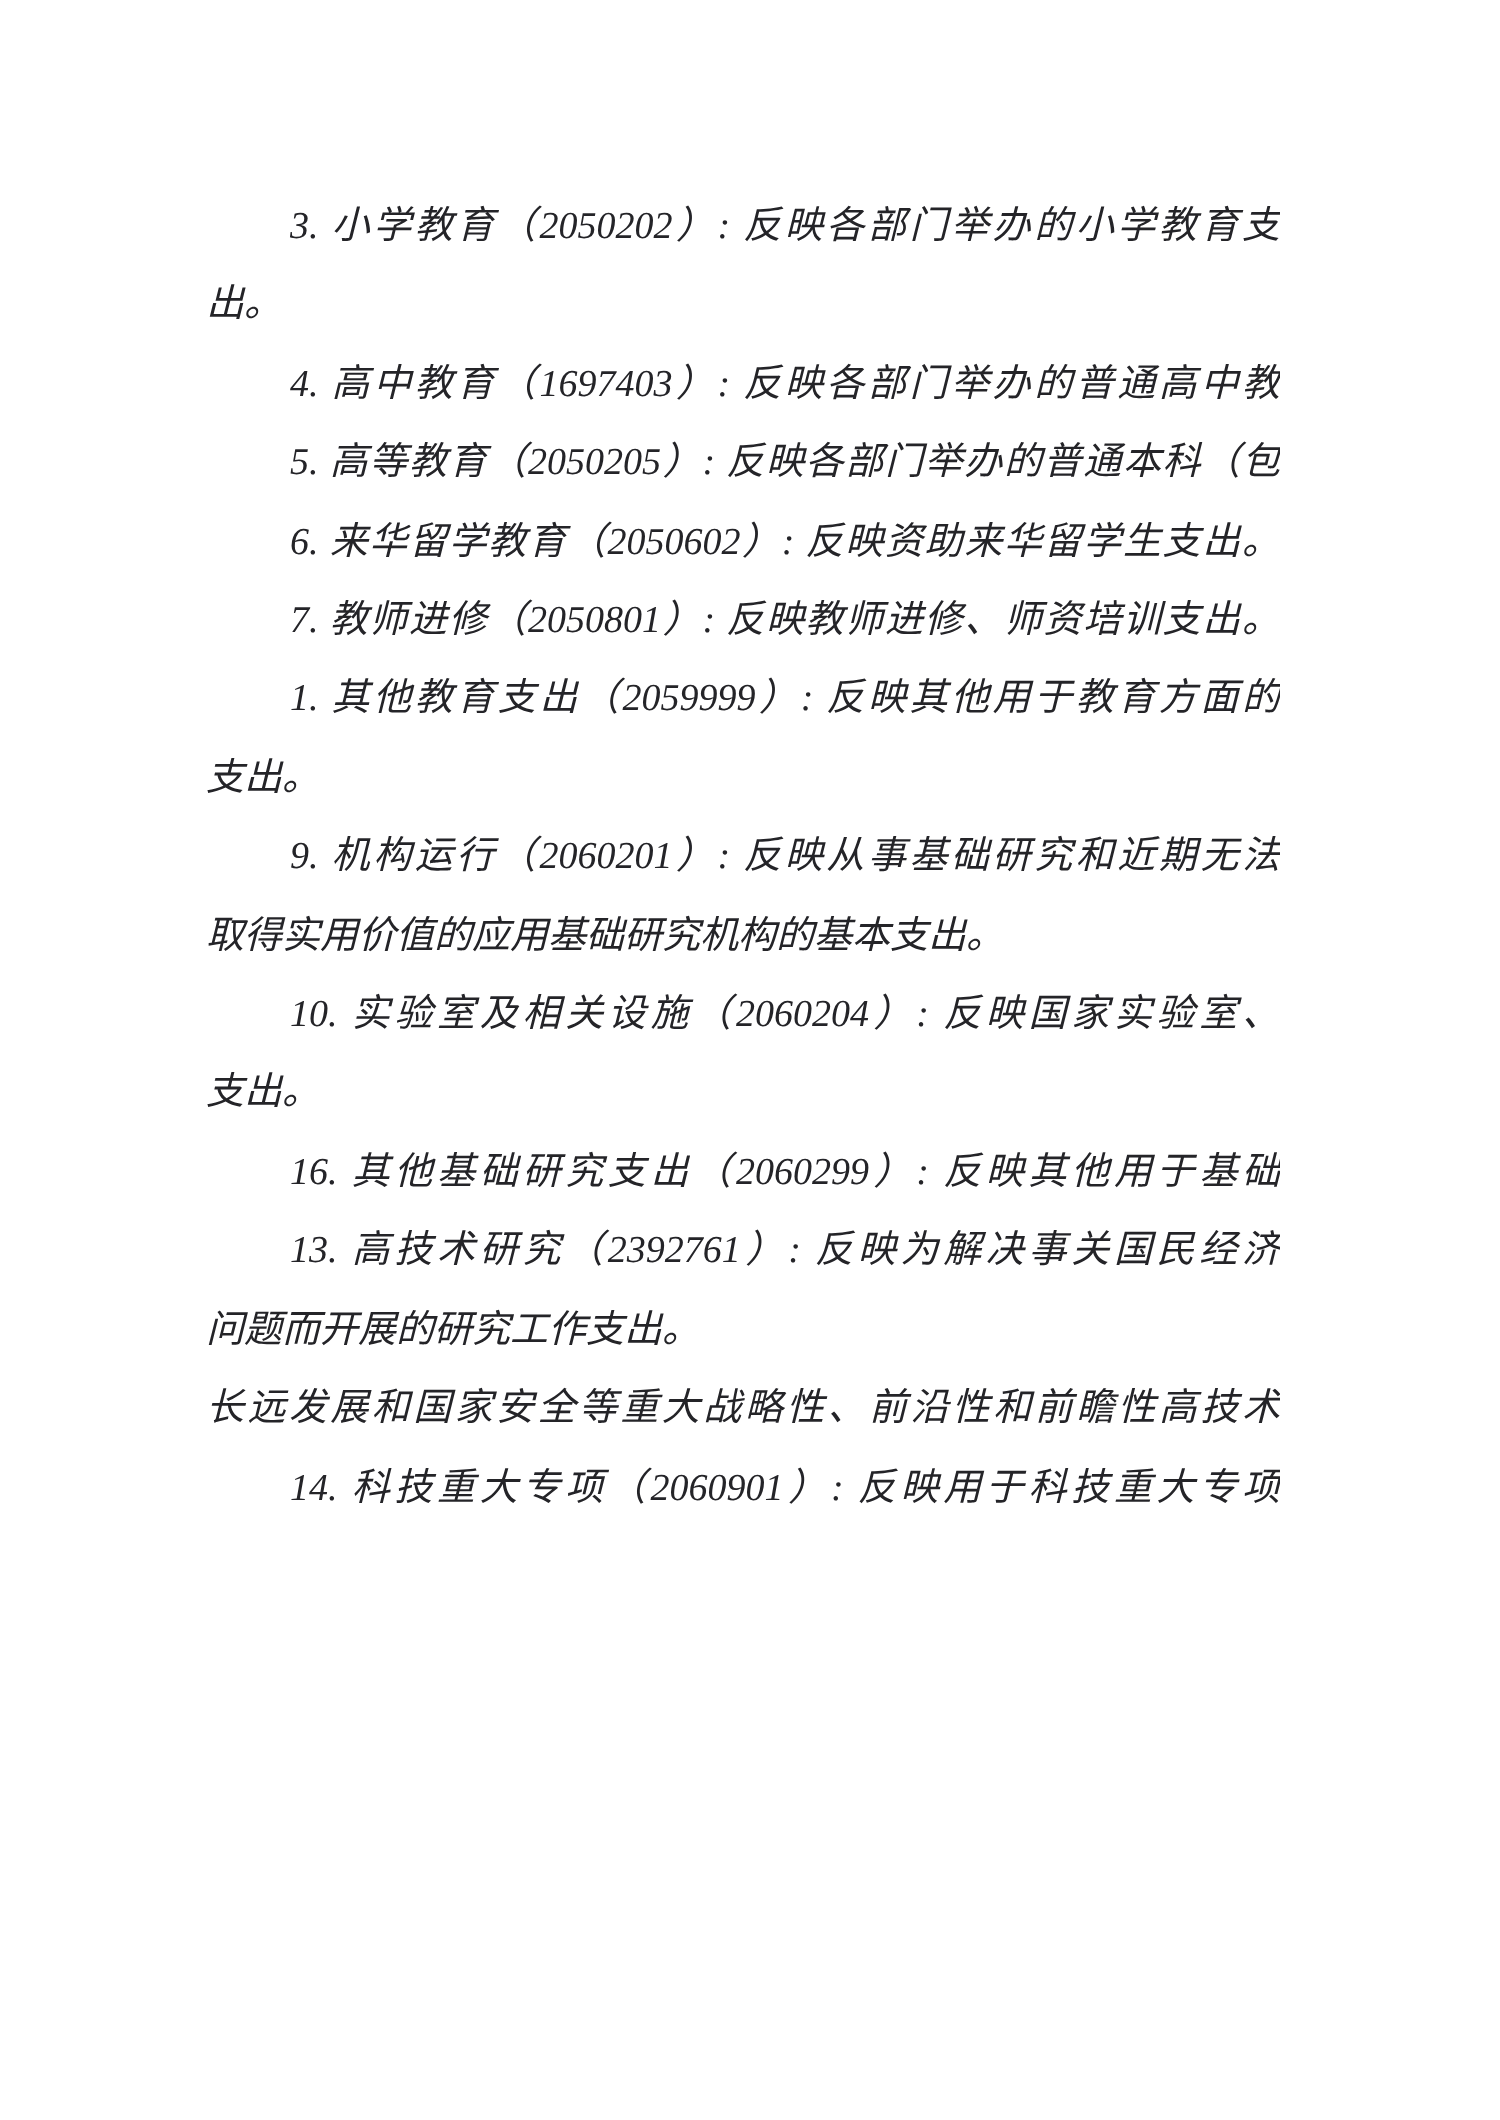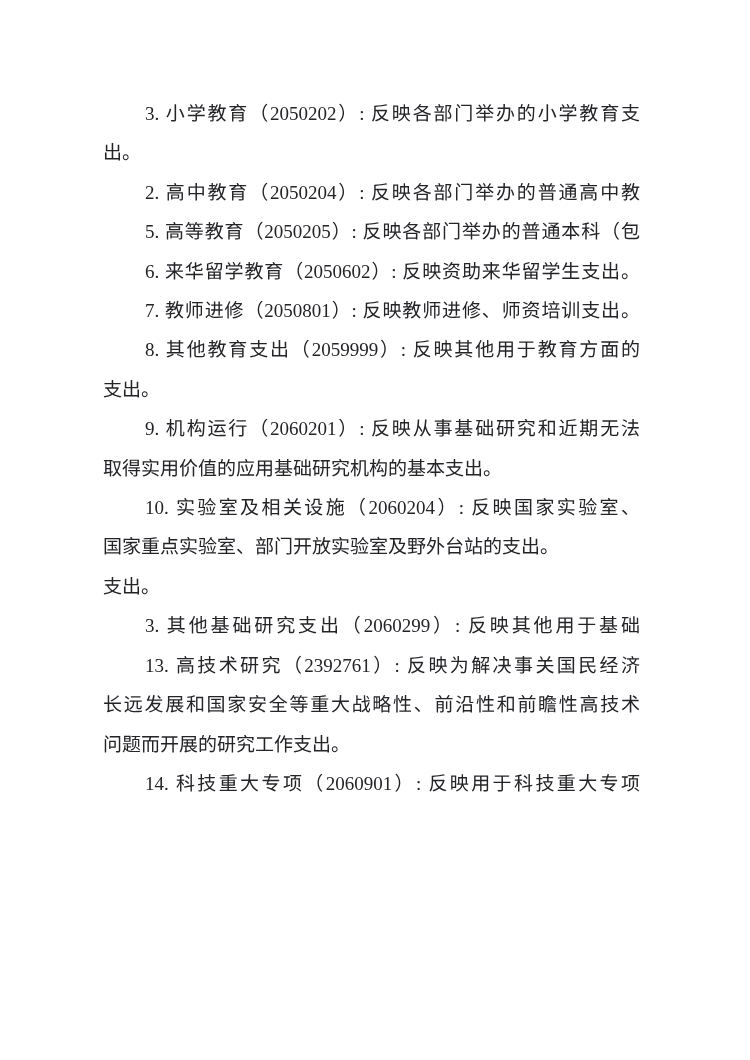--- a/index.html
+++ b/index.html
@@ -10,20 +10,21 @@
     width: 750px;
     height: 1060px;
     background: #ffffff;
     overflow: hidden;
   }
   .page {
     position: relative;
     width: 644px;
     height: 1060px;
     background: #ffffff;
+    font-style: italic;
   }
   .content {
     position: absolute;
     left: 103px;
     top: 94px;
     width: 537px;
   }
   .paragraph {
     margin: 0;
     padding: 0;
@@ -49,51 +50,50 @@
 </head>
 <body>
 
 <div class="page">
   <div class="content" id="document-content">
       <div class="paragraph">
         <div class="line indent justify">3. 小学教育（2050202）: 反映各部门举办的小学教育支</div>
         <div class="line">出。</div>
       </div>
       <div class="paragraph">
-        <div class="line indent justify">2. 高中教育（2050204）: 反映各部门举办的普通高中教</div>
+        <div class="line indent justify">4. 高中教育（1697403）: 反映各部门举办的普通高中教</div>
       </div>
       <div class="paragraph">
         <div class="line indent justify">5. 高等教育（2050205）: 反映各部门举办的普通本科（包</div>
       </div>
       <div class="paragraph">
         <div class="line indent justify">6. 来华留学教育（2050602）: 反映资助来华留学生支出。</div>
       </div>
       <div class="paragraph">
         <div class="line indent justify">7. 教师进修（2050801）: 反映教师进修、师资培训支出。</div>
       </div>
       <div class="paragraph">
-        <div class="line indent justify">8. 其他教育支出（2059999）: 反映其他用于教育方面的</div>
+        <div class="line indent justify">1. 其他教育支出（2059999）: 反映其他用于教育方面的</div>
         <div class="line">支出。</div>
       </div>
       <div class="paragraph">
         <div class="line indent justify">9. 机构运行（2060201）: 反映从事基础研究和近期无法</div>
         <div class="line">取得实用价值的应用基础研究机构的基本支出。</div>
       </div>
       <div class="paragraph">
         <div class="line indent justify">10. 实验室及相关设施（2060204）: 反映国家实验室、</div>
-        <div class="line">国家重点实验室、部门开放实验室及野外台站的支出。</div>
       </div>
       <div class="paragraph">
         <div class="line">支出。</div>
       </div>
       <div class="paragraph">
-        <div class="line indent justify">3. 其他基础研究支出（2060299）: 反映其他用于基础</div>
+        <div class="line indent justify">16. 其他基础研究支出（2060299）: 反映其他用于基础</div>
       </div>
       <div class="paragraph">
         <div class="line indent justify">13. 高技术研究（2392761）: 反映为解决事关国民经济</div>
+        <div class="line">问题而开展的研究工作支出。</div>
         <div class="line justify">长远发展和国家安全等重大战略性、前沿性和前瞻性高技术</div>
-        <div class="line">问题而开展的研究工作支出。</div>
       </div>
       <div class="paragraph">
         <div class="line indent justify">14. 科技重大专项（2060901）: 反映用于科技重大专项</div>
       </div>
     </div>
 </div>
 
 </body></html>

